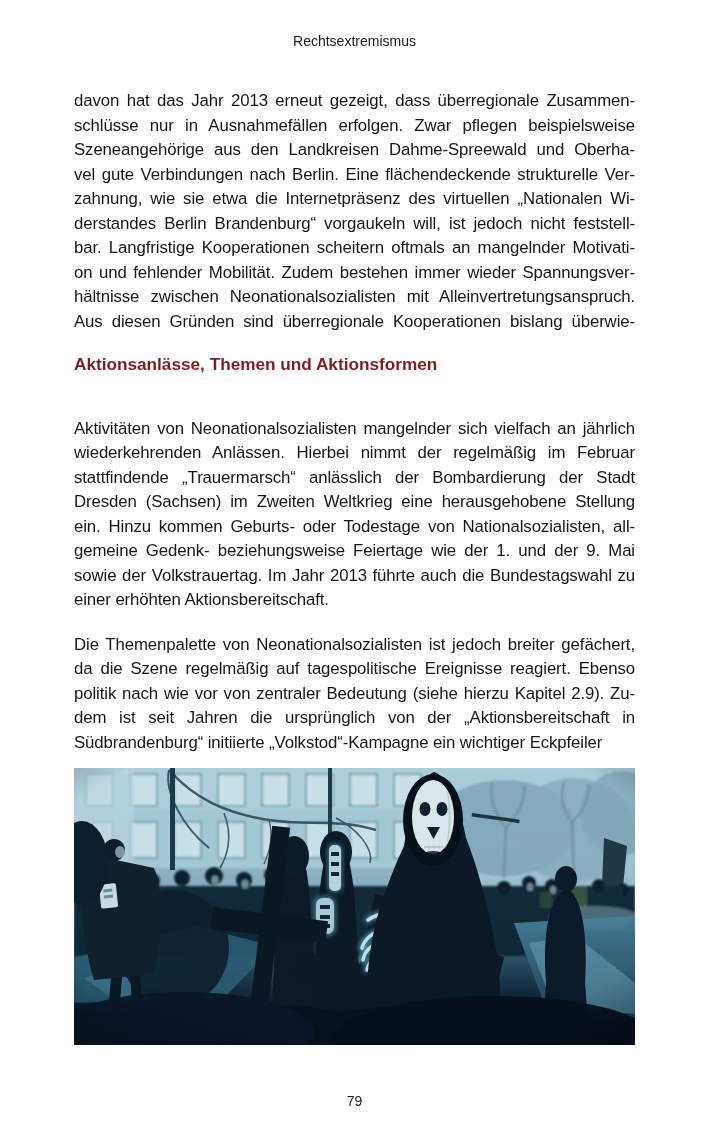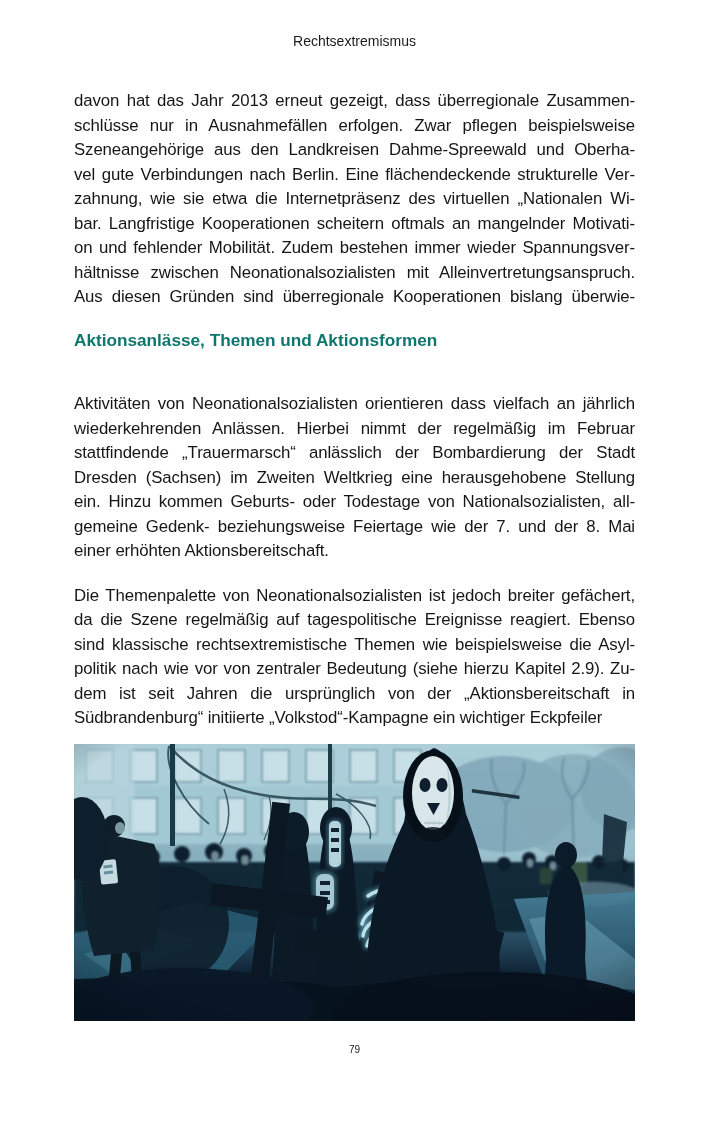--- a/index.html
+++ b/index.html
@@ -34,71 +34,72 @@
     white-space: normal;
     overflow: hidden;
     max-height: 24.5px;
   }
   .line.last { text-align-last: left; }
   .section-heading {
     font-size: 17.2px;
     line-height: 24.5px;
     font-weight: bold;
     margin: 18px 0 18px 0;
-    color: #0f766e;
+    color: #7f1d1d;
   }
   figure.photo {
     margin: 13px 0 0 0;
     width: 561px;
     height: 277px;
     line-height: 0;
   }
   figure.photo svg { display: block; }
   .page-number {
     text-align: center;
-    font-size: 10px;
-    margin-top: 23px;
+    font-size: 14px;
+    margin-top: 48px;
     color: #1b1b1b;
   }
 </style>
 </head>
 <body>
 
 <div class="page">
 
   <div class="running-head">Rechtsextremismus</div>
 
   <div class="para">
       <div class="line">davon hat das Jahr 2013 erneut gezeigt, dass überregionale Zusammen-</div>
       <div class="line">schlüsse nur in Ausnahmefällen erfolgen. Zwar pflegen beispielsweise</div>
       <div class="line">Szeneangehörige aus den Landkreisen Dahme-Spreewald und Oberha-</div>
       <div class="line">vel gute Verbindungen nach Berlin. Eine flächendeckende strukturelle Ver-</div>
       <div class="line">zahnung, wie sie etwa die Internetpräsenz des virtuellen „Nationalen Wi-</div>
+      <div class="line">derstandes Berlin Brandenburg“ vorgaukeln will, ist jedoch nicht feststell-</div>
       <div class="line">bar. Langfristige Kooperationen scheitern oftmals an mangelnder Motivati-</div>
       <div class="line">on und fehlender Mobilität. Zudem bestehen immer wieder Spannungsver-</div>
       <div class="line">hältnisse zwischen Neonationalsozialisten mit Alleinvertretungsanspruch.</div>
       <div class="line">Aus diesen Gründen sind überregionale Kooperationen bislang überwie-</div>
     </div>
 
   <div class="section-heading">Aktionsanlässe, Themen und Aktionsformen</div>
 
   <div class="para">
-      <div class="line">Aktivitäten von Neonationalsozialisten orientieren dass vielfach an jährlich</div>
+      <div class="line">Aktivitäten von Neonationalsozialisten mangelnder sich vielfach an jährlich</div>
       <div class="line">wiederkehrenden Anlässen. Hierbei nimmt der regelmäßig im Februar</div>
       <div class="line">stattfindende „Trauermarsch“ anlässlich der Bombardierung der Stadt</div>
       <div class="line">Dresden (Sachsen) im Zweiten Weltkrieg eine herausgehobene Stellung</div>
       <div class="line">ein. Hinzu kommen Geburts- oder Todestage von Nationalsozialisten, all-</div>
-      <div class="line">gemeine Gedenk- beziehungsweise Feiertage wie der 7. und der 8. Mai</div>
+      <div class="line">gemeine Gedenk- beziehungsweise Feiertage wie der 1. und der 9. Mai</div>
+      <div class="line">sowie der Volkstrauertag. Im Jahr 2013 führte auch die Bundestagswahl zu</div>
       <div class="line last">einer erhöhten Aktionsbereitschaft.</div>
     </div>
 
   <div class="para">
       <div class="line">Die Themenpalette von Neonationalsozialisten ist jedoch breiter gefächert,</div>
       <div class="line">da die Szene regelmäßig auf tagespolitische Ereignisse reagiert. Ebenso</div>
-      <div class="line">sind klassische rechtsextremistische Themen wie beispielsweise die Asyl-</div>
       <div class="line">politik nach wie vor von zentraler Bedeutung (siehe hierzu Kapitel 2.9). Zu-</div>
       <div class="line">dem ist seit Jahren die ursprünglich von der „Aktionsbereitschaft in</div>
       <div class="line last">Südbrandenburg“ initiierte „Volkstod“-Kampagne ein wichtiger Eckpfeiler</div>
     </div>
 
   <figure class="photo">
     <svg width="561" height="277" viewBox="0 0 561 277" xmlns="http://www.w3.org/2000/svg">
       <defs>
         <linearGradient id="bgGrad" x1="0" y1="0" x2="0" y2="1">
           <stop offset="0" stop-color="#b8dbe4"></stop>

